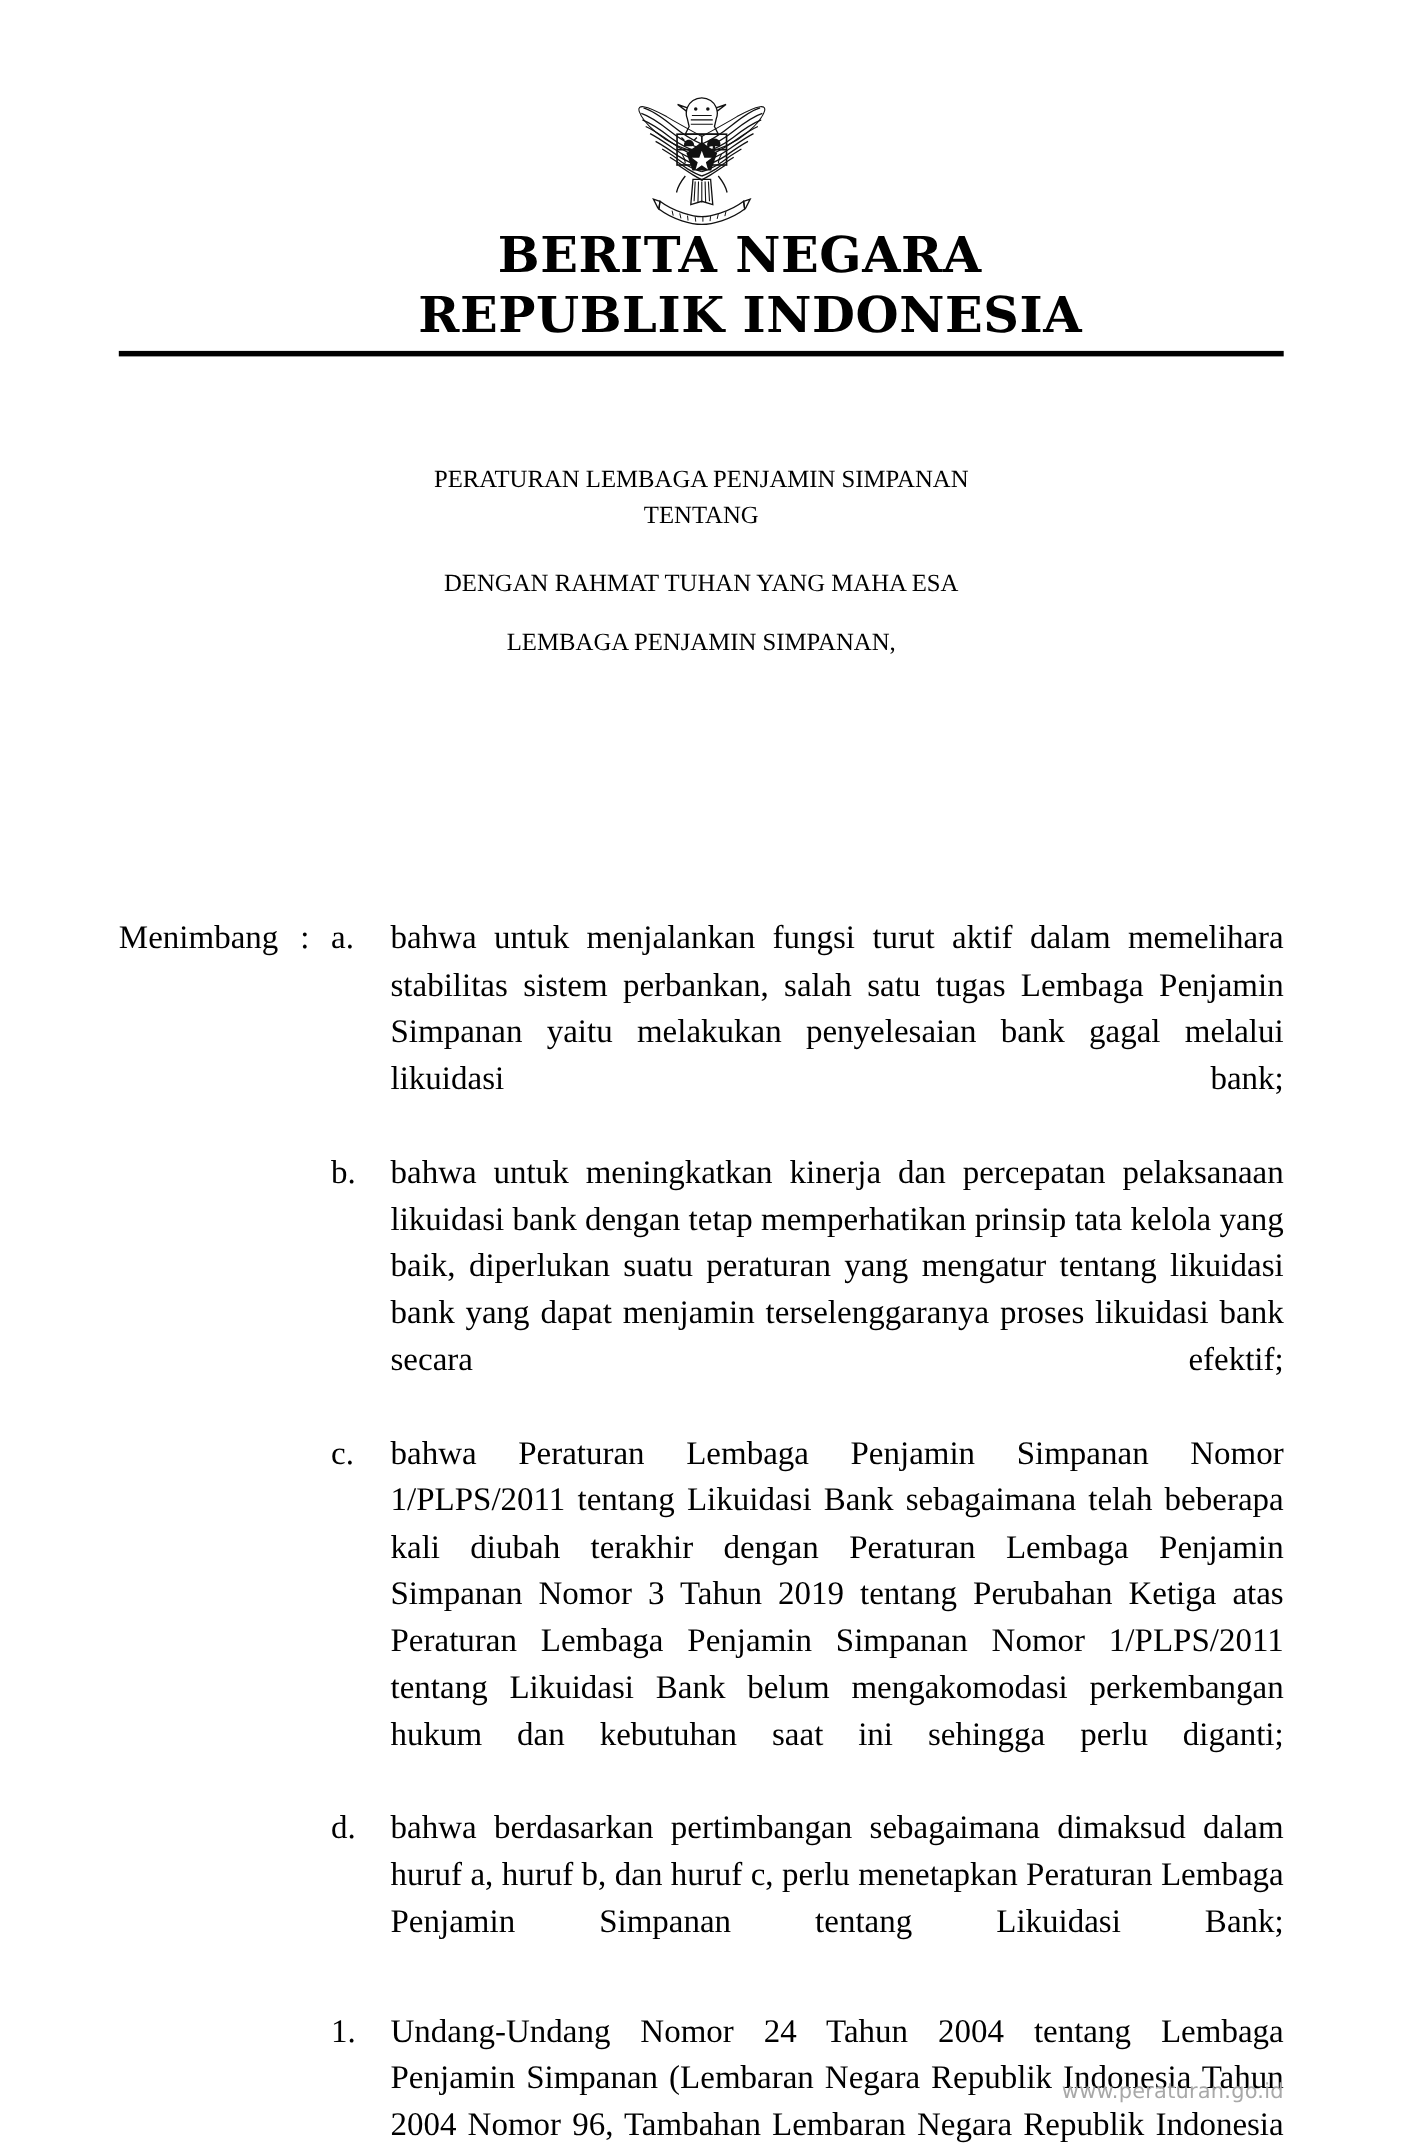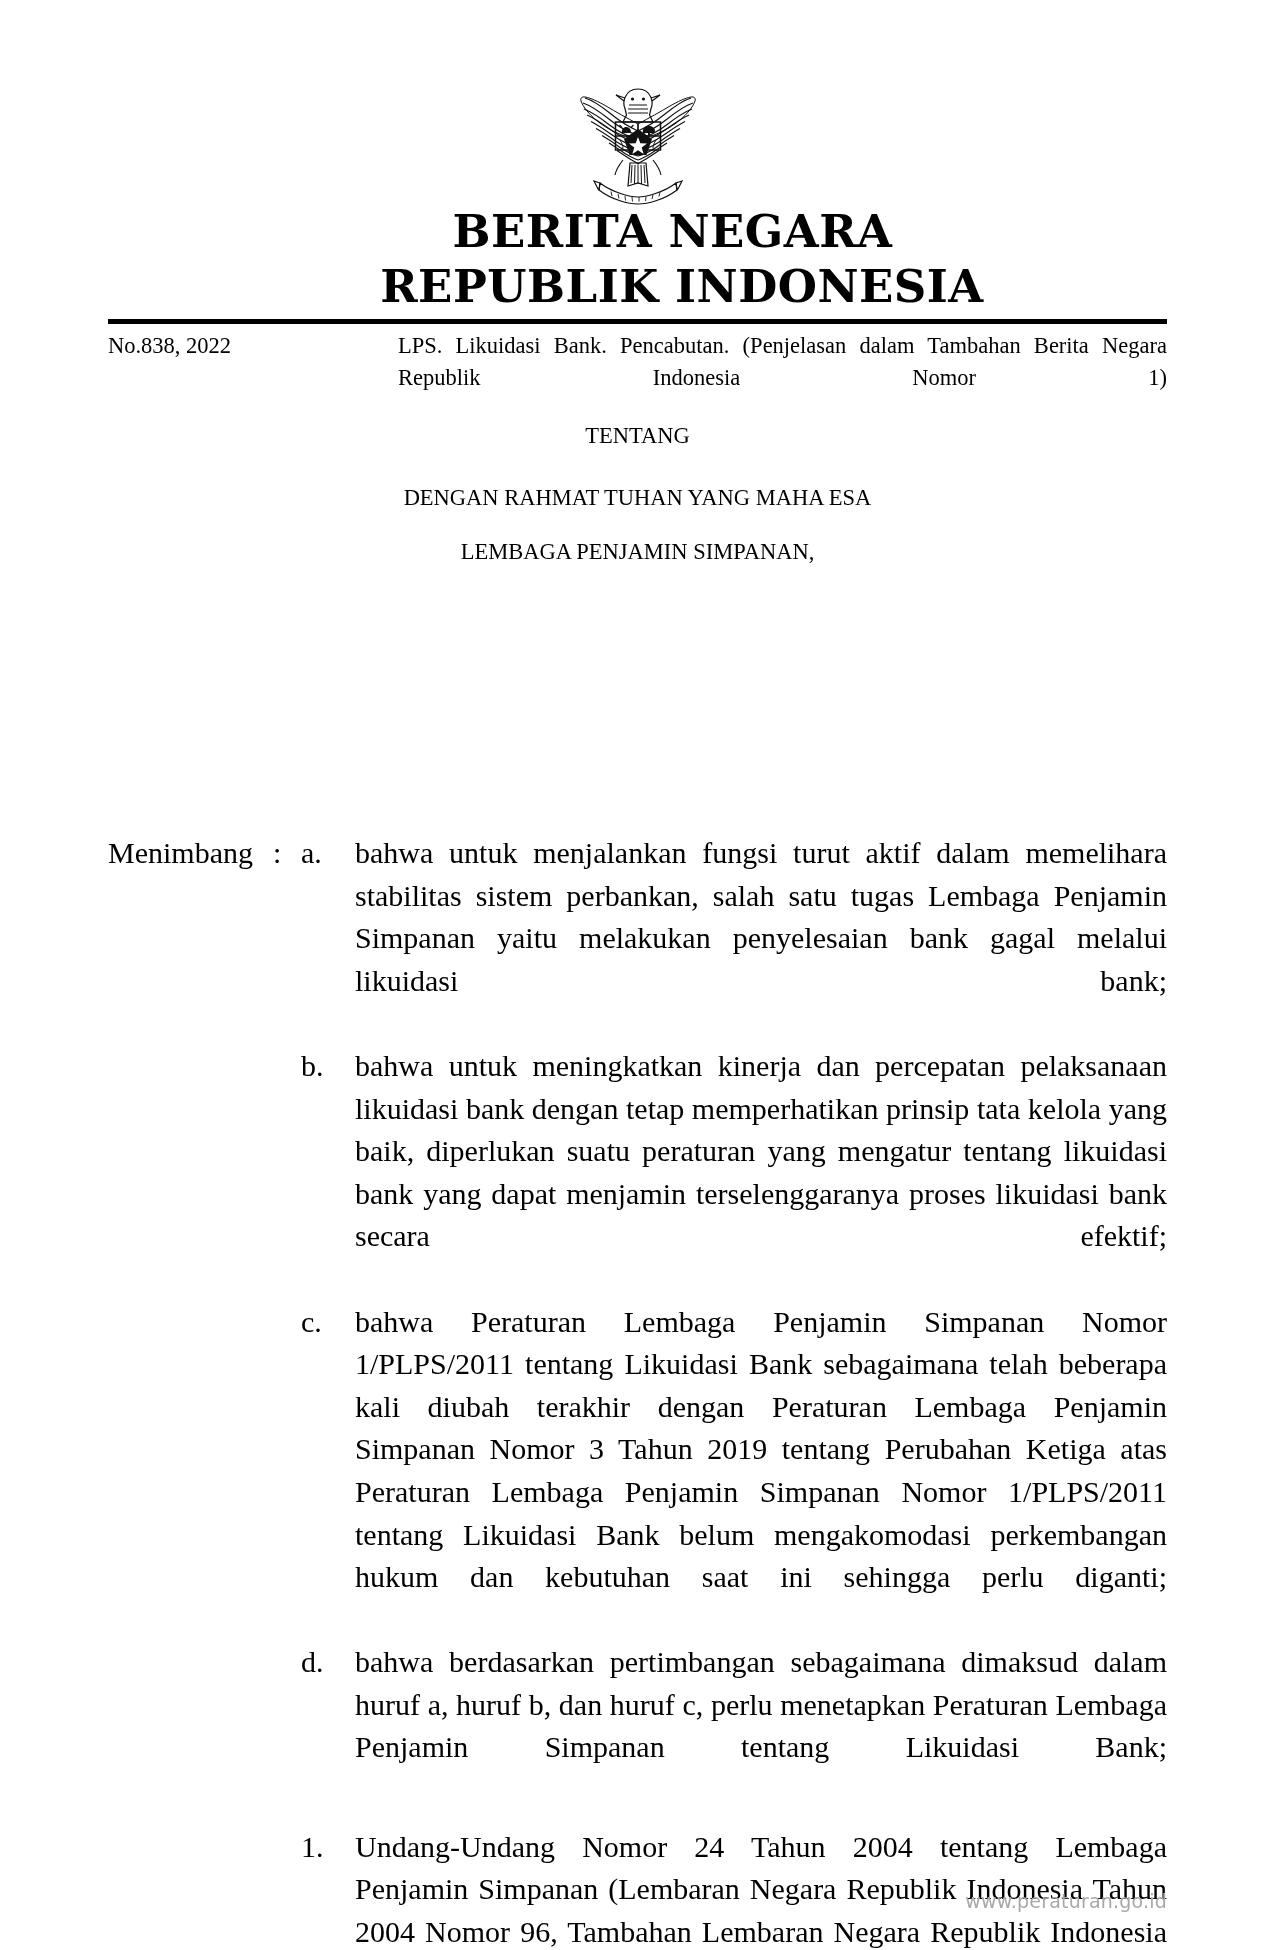--- a/index.html
+++ b/index.html
@@ -250,26 +250,23 @@
     </svg>
   </div>
 
   <div class="masthead">
     <span class="line1">BERITA NEGARA</span>
     <span class="line2">REPUBLIK INDONESIA</span>
   </div>
 
   <div class="rule"></div>
 
-  <div class="ident">
-    <div class="ident-no">No.838, 2022</div>
-    <div class="ident-subject">LPS. Likuidasi Bank. Pencabutan. (Penjelasan dalam Tambahan Berita Negara Republik Indonesia Nomor 1)</div>
-  </div>
 
   <div class="titleblock">
+    <span class="ln">PERATURAN LEMBAGA PENJAMIN SIMPANAN</span>
     <span class="ln">TENTANG</span>
     <div class="gap-lg"></div>
     <span class="ln">DENGAN RAHMAT TUHAN YANG MAHA ESA</span>
     <div class="gap-md"></div>
     <span class="ln">LEMBAGA PENJAMIN SIMPANAN,</span>
   </div>
 
   <div class="clauses">
 
     <div class="section">

